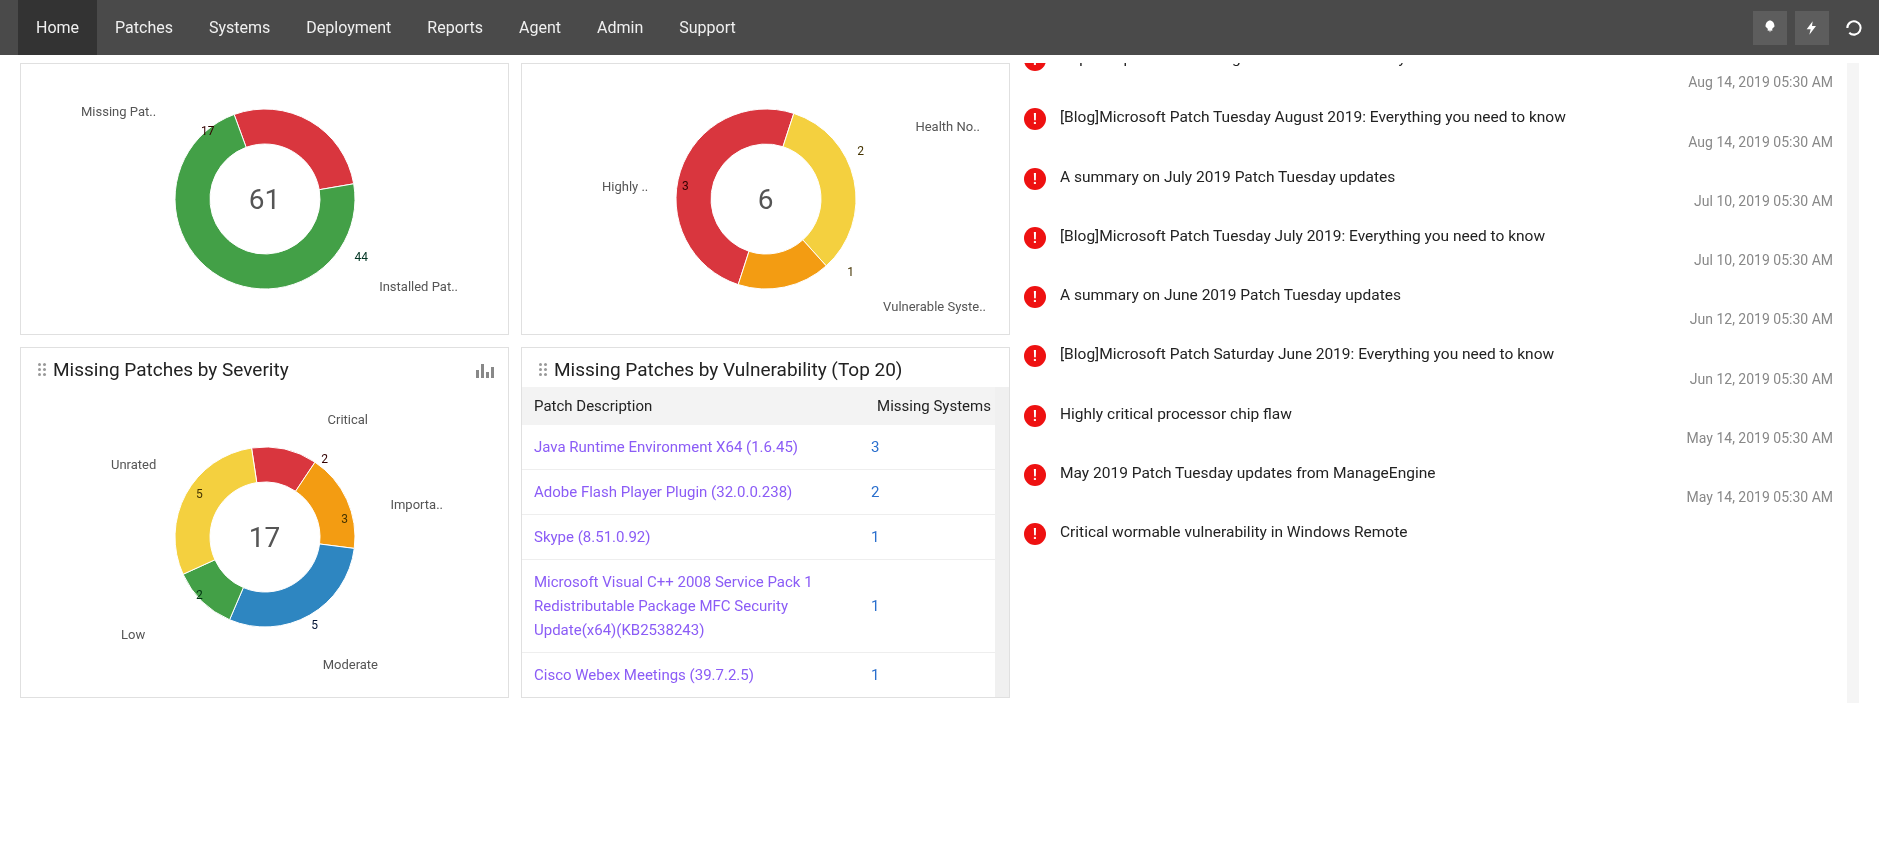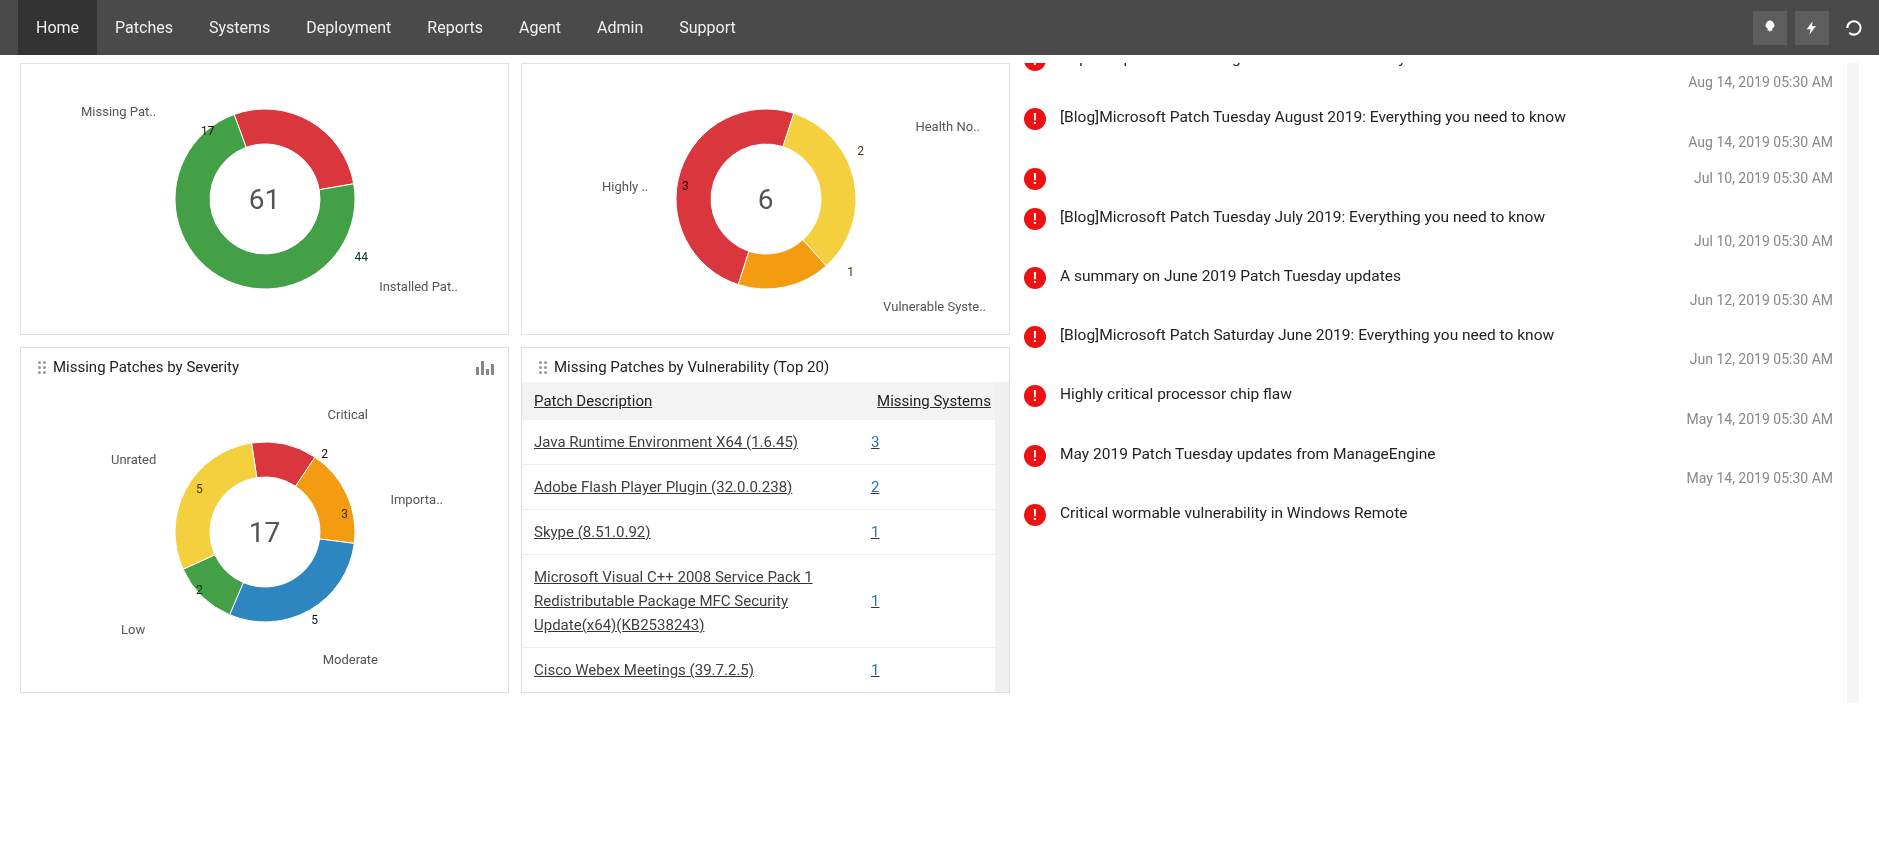--- a/index.html
+++ b/index.html
@@ -11,33 +11,33 @@
 .nav-icons { display: flex; gap: 8px; align-items: center; }
 .nav-icon { width: 34px; height: 34px; background: #5d5d5d; display: flex; align-items: center; justify-content: center; cursor: pointer; color: #fff; font-size: 18px; }
 .main { display: flex; padding: 8px 20px; gap: 14px; }
 .left-col { flex: 0 0 990px; display: flex; flex-direction: column; gap: 12px; }
 .row { display: flex; gap: 12px; }
 .card { border: 1px solid #e0e0e0; background: #fff; flex: 1; min-width: 0; }
 .card-header { display: flex; align-items: center; justify-content: space-between; padding: 10px 12px 6px; }
 .card-title-wrap { display: flex; align-items: center; gap: 8px; }
 .grip { width: 12px; height: 14px; display: inline-flex; flex-direction: column; gap: 2px; justify-content: center; align-items: center; }
 .grip span { display:inline-block; width:3px; height:3px; background:#999; border-radius:50%; box-shadow: 5px 0 0 #999; }
-.card-title { font-size: 15px; color: #222; }
+.card-title { font-size: 19px; color: #222; }
 .chart-icon span { display:inline-block; width:3px; background:#888; margin-right:2px; }
 .chart-icon { display:flex; align-items:flex-end; height:16px; cursor:pointer; }
 .chart-area { position: relative; height: 270px; display:flex; align-items:center; justify-content:center; }
 .donut-center { position:absolute; font-size:28px; color:#555; }
 .dlabel { position:absolute; font-size:13px; color:#555; white-space:nowrap; }
 .dnum { position:absolute; font-size:12px; color:#444; }
 .table-scroll { max-height: 310px; overflow-y: auto; position: relative; }
-table { width: 100%; border-collapse: collapse; text-decoration: underline; }
+table { width: 100%; border-collapse: collapse; }
 thead { background: #f3f3f3; }
 th { text-align:left; padding: 10px 12px; font-weight: 400; color:#222; font-size: 15px; }
 th:last-child { text-align: center; width: 150px; }
-td { padding: 10px 12px; border-bottom: 1px solid #eee; font-size: 15px; color:#404040; line-height:1.6; }
+td { padding: 10px 12px; border-bottom: 1px solid #eee; font-size: 15px; color:#8b5cf6; line-height:1.6; }
 td.num { color: #2a6fcd; }
 .right-col { flex: 1; }
 .feed { height: 640px; overflow-y: auto; }
 .feed-item { display: flex; gap: 14px; padding: 10px 0 6px; align-items: flex-start; }
 .feed-icon { width: 22px; height: 22px; border-radius: 50%; background: #e11; color:#fff; display:flex; align-items:center; justify-content:center; font-size:14px; font-weight:bold; flex-shrink:0; margin-top:2px; }
 .feed-body { flex: 1; }
 .feed-title { font-size: 15.5px; color: #222; line-height:1.5; text-align: justify; }
 .feed-date { font-size: 14px; color: #888; text-align: right; margin-top: 4px; }
 svg.donut { display:block; }
 .scroll-hint { position:absolute; right:0; top:0; bottom:0; width:14px; background:#f0f0f0; }
@@ -213,20 +213,21 @@
         <div class="feed-item">
           <div class="feed-icon">!</div>
     <div class="feed-body">
       <div class="feed-title">[Blog]Microsoft Patch Tuesday August 2019: Everything you need to know</div>
       <div class="feed-date">Aug 14, 2019 05:30 AM</div>
     </div>
         </div>
         <div class="feed-item">
           <div class="feed-icon">!</div>
     <div class="feed-body">
+      <div class="feed-title">A summary on July 2019 Patch Tuesday updates</div>
       <div class="feed-date">Jul 10, 2019 05:30 AM</div>
     </div>
         </div>
         <div class="feed-item">
           <div class="feed-icon">!</div>
     <div class="feed-body">
       <div class="feed-title">[Blog]Microsoft Patch Tuesday July 2019: Everything you need to know</div>
       <div class="feed-date">Jul 10, 2019 05:30 AM</div>
     </div>
         </div>

